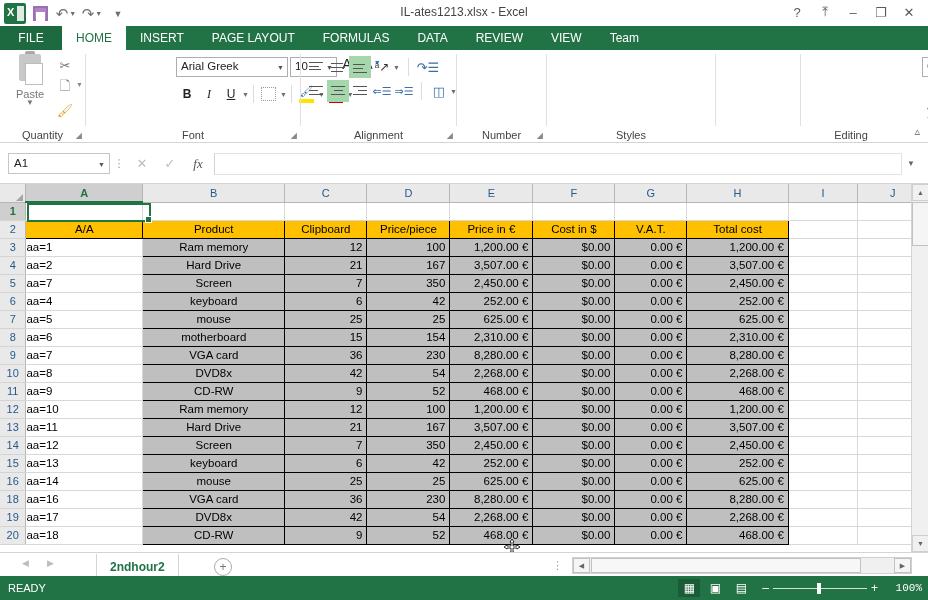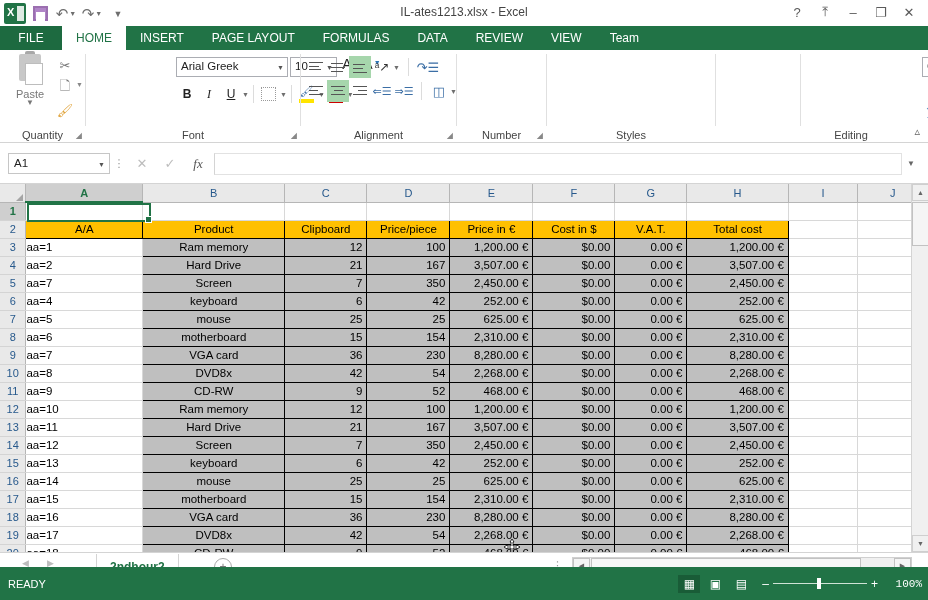--- a/index.html
+++ b/index.html
@@ -291,21 +291,21 @@
     background: #f0f0f0; border: 1px solid #d0d0d0; display: flex; align-items: center;
   }
   .hs-arrow {
     width: 17px; height: 15px; background: #f5f5f5; border: 1px solid #c2c2c2;
     display: flex; align-items: center; justify-content: center; font-size: 7px; color: #666;
   }
   .hs-thumb { height: 15px; background: #f7f7f7; border: 1px solid #c2c2c2; width: 270px; margin-left: 1px; }
 
   
   .statusbar {
-    position: absolute; bottom: 0; left: 0; width: 928px; height: 33px;
+    position: absolute; bottom: 0; left: 0; width: 928px; height: 24px;
     background: #217346; color: #fff; font-size: 11px;
     display: flex; align-items: center;
   }
   .st-ready { margin-left: 8px; }
   .st-right { position: absolute; right: 6px; display: flex; align-items: center; gap: 4px; }
   .vbtn {
     width: 22px; height: 18px; display: flex; align-items: center; justify-content: center;
     font-size: 12px; color: #fff;
   }
   .vbtn.active { background: #195c37; }
@@ -771,33 +771,20 @@
           <td class="cell data rt">25</td>
           <td class="cell data rt">25</td>
           <td class="cell data rt">625.00 €</td>
           <td class="cell data rt">$0.00</td>
           <td class="cell data rt">0.00 €</td>
           <td class="cell data rt">625.00 €</td>
           <td class="cell"></td>
           <td class="cell"></td>
         </tr>
         <tr>
-          <td class="rowhdr">17</td>
-          <td class="cell plain-ctr">aa=15</td>
-          <td class="cell data ctr">motherboard</td>
-          <td class="cell data rt">15</td>
-          <td class="cell data rt">154</td>
-          <td class="cell data rt">2,310.00 €</td>
-          <td class="cell data rt">$0.00</td>
-          <td class="cell data rt">0.00 €</td>
-          <td class="cell data rt">2,310.00 €</td>
-          <td class="cell"></td>
-          <td class="cell"></td>
-        </tr>
-        <tr>
           <td class="rowhdr">18</td>
           <td class="cell plain-ctr">aa=16</td>
           <td class="cell data ctr">VGA card</td>
           <td class="cell data rt">36</td>
           <td class="cell data rt">230</td>
           <td class="cell data rt">8,280.00 €</td>
           <td class="cell data rt">$0.00</td>
           <td class="cell data rt">0.00 €</td>
           <td class="cell data rt">8,280.00 €</td>
           <td class="cell"></td>

